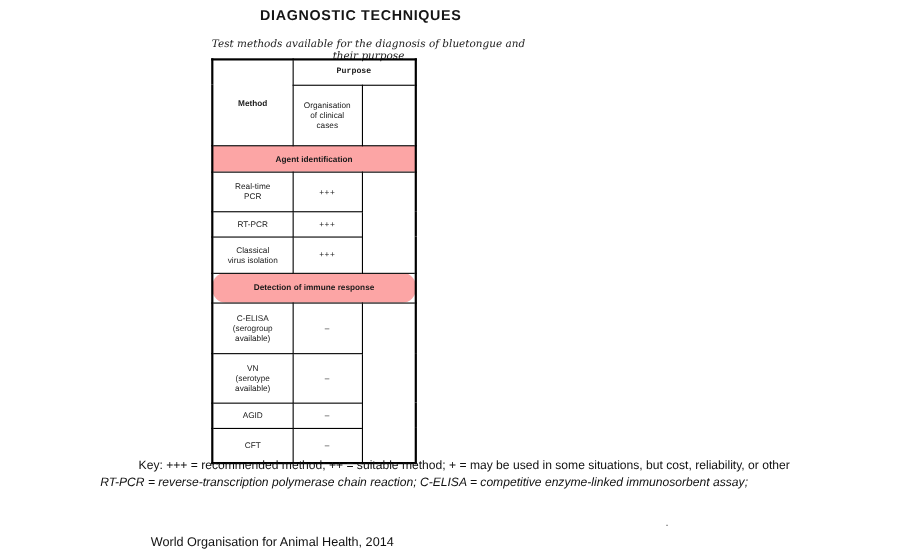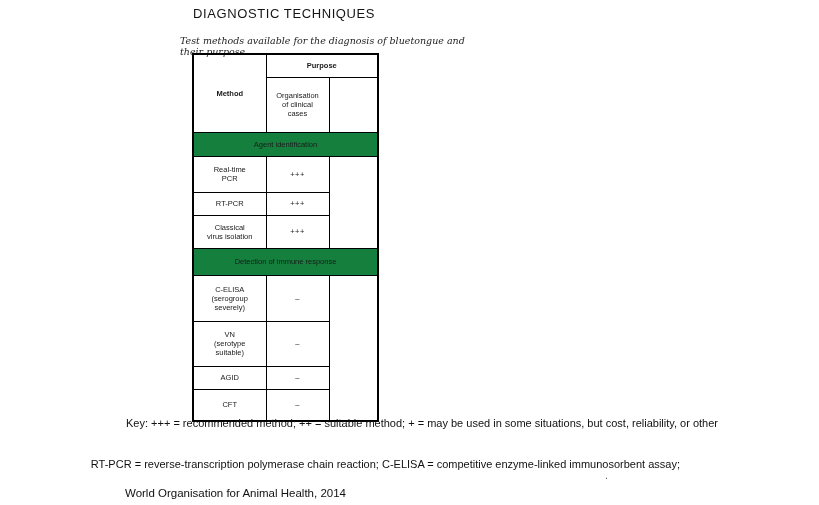--- a/index.html
+++ b/index.html
@@ -11,32 +11,33 @@
     overflow: hidden;
     font-family: "Liberation Sans", sans-serif;
     color: #111;
   }
 
   .doc-title {
     position: absolute;
     top: 6px;
     left: 193px;
     width: 270px;
+    text-align: center;
     font-size: 13px;
-    font-weight: normal;
+    font-weight: bold;
     letter-spacing: 0.6px;
     color: #151515;
   }
 
   .doc-subtitle {
     position: absolute;
     top: 35px;
     left: 180px;
     width: 310px;
-    text-align: left;
+    text-align: center;
     font-family: "DejaVu Serif", serif;
     font-style: italic;
     font-size: 9.5px;
     color: #222;
   }
 
   table.diag {
     position: absolute;
     top: 53px;
     left: 192px;
@@ -54,54 +55,55 @@
     color: #1a1a1a;
     overflow: hidden;
   }
   td.bold { font-weight: normal; }
   td.pre { white-space: pre-line; }
   td.purpose-cell {
     text-align: left;
     padding-left: 7px;
     font-size: 8px;
     font-weight: bold;
+    font-family: Liberation Mono, monospace;
   }
   td.hdr { font-size: 8px; font-weight: bold; }
   td.band {
-    background: #15803d;
-    font-weight: normal;
+    background: #fca5a5;
+    font-weight: bold;
     font-size: 8px;
     text-align: center;
   }
   td.band-agent { padding-left: 28px; }
-  td.band-immune { padding-left: 46px; }
+  td.band-immune { padding-left: 46px; border-radius: 12px; }
   td.val { font-size: 8.5px; letter-spacing: 0.5px; font-weight: normal; }
 
   .key-block {
     position: absolute;
     text-align: right;
     font-size: 11px;
     line-height: 10.4px;
     color: #111;
   }
   .key-a { top: 418px; left: 98px; width: 620px; }
-  .key-b { top: 459px; left: 60px; width: 620px; }
+  .key-b { top: 434px; left: 60px; width: 620px; font-style: italic; }
 
   .stray-mark {
     position: absolute;
     top: 470px;
     left: 605px;
     font-size: 10px;
     color: #555;
   }
 
   .doc-footer {
     position: absolute;
     top: 487px;
-    left: 125px;
+    left: 137px;
     font-size: 11.5px;
     color: #111;
   }
 </style>
 </head>
 <body>
 
 <div class="page">
 
   <div class="doc-title">DIAGNOSTIC TECHNIQUES</div>
@@ -144,28 +146,28 @@
 virus isolation</td>
         <td class="val">+++</td>
       </tr>
 
       <tr style="height:27px">
         <td colspan="3" class="band band-immune">Detection of immune response</td>
       </tr>
       <tr style="height:46px">
         <td class="bold pre">C-ELISA
 (serogroup
-severely)</td>
+available)</td>
         <td class="val">–</td>
         <td rowspan="4"></td>
       </tr>
       <tr style="height:45px">
         <td class="bold pre">VN
 (serotype
-suitable)</td>
+available)</td>
         <td class="val">–</td>
       </tr>
       <tr style="height:23px">
         <td class="bold pre">AGID</td>
         <td class="val">–</td>
       </tr>
       <tr style="height:32px">
         <td class="bold pre">CFT</td>
         <td class="val">–</td>
       </tr>

